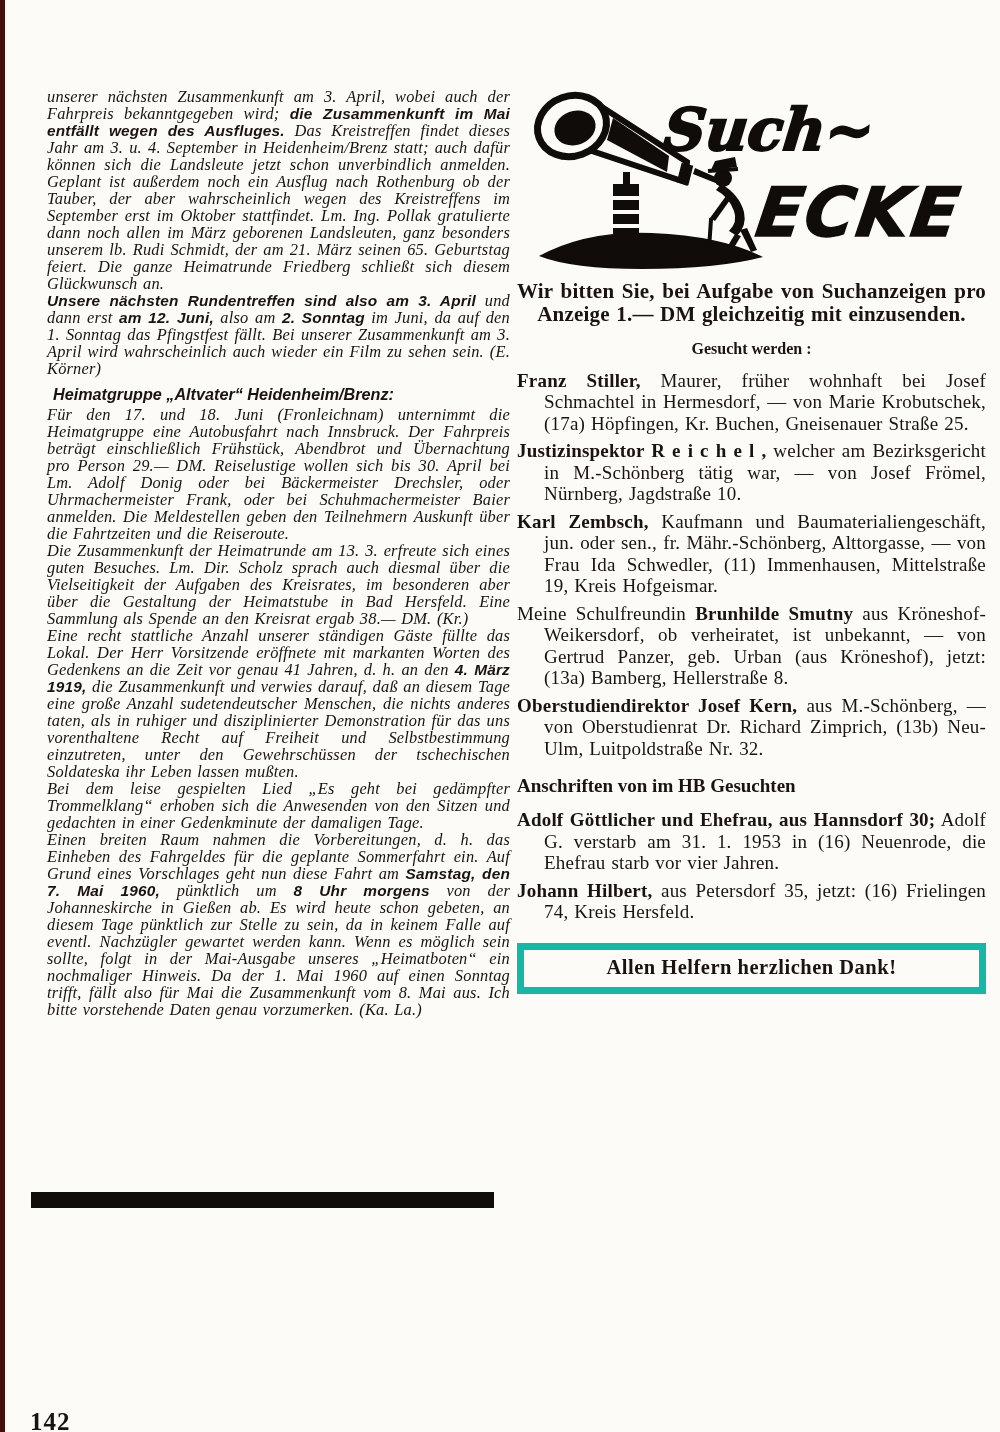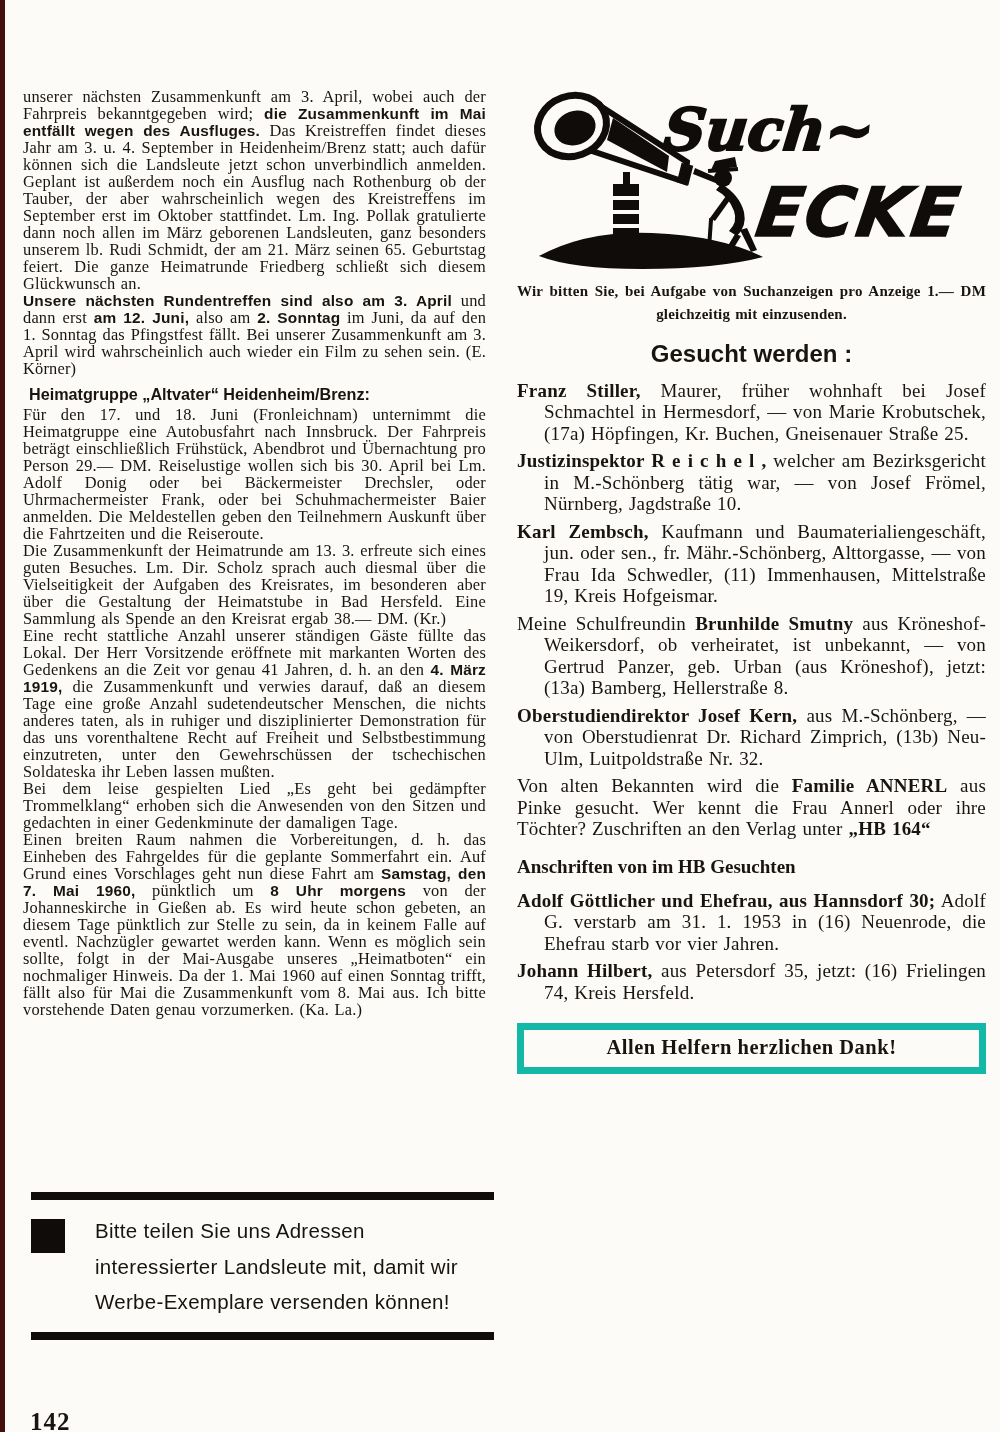--- a/index.html
+++ b/index.html
@@ -4,21 +4,21 @@
 <style>
   html,body{margin:0;padding:0;}
   body{
     width:1000px;height:1432px;position:relative;overflow:hidden;
     background:#fcfbf7;color:#1a1410;
     font-family:"Liberation Serif",serif;
   }
   .edge-strip{position:absolute;left:0;top:0;width:5px;height:1432px;background:#43100c;}
 
   
-  .col-left{position:absolute;left:23px;top:88px;width:463px;}
+  .col-left{position:absolute;left:47px;top:88px;width:463px;font-style:italic;}
   .para{
     font-size:16.4px;line-height:17px;text-align:justify;
     letter-spacing:0.2px;word-spacing:1.2px;margin:0;
   }
   .subhead{
     font-family:"Liberation Sans",sans-serif;font-weight:bold;
     font-size:16.2px;line-height:18px;margin:8px 0 3px 6px;
   }
   .b-sans{font-family:"Liberation Sans",sans-serif;font-weight:bold;font-size:15.4px;}
   .b-serif{font-weight:bold;}
@@ -33,26 +33,26 @@
   }
   .page-num{
     position:absolute;left:30px;top:1408px;
     font-size:25px;font-weight:bold;letter-spacing:1px;
   }
 
   
   .col-right{position:absolute;left:517px;top:84px;width:469px;}
   .logo-svg{display:block;}
   .intro{
-    margin-top:10px;font-weight:bold;font-size:15px;line-height:23.4px;
+    margin-top:10px;font-weight:bold;font-size:21px;line-height:23.4px;
     text-align:justify;text-align-last:center;letter-spacing:0.2px;word-spacing:1px;
   }
   .gesucht-head{
     margin-top:13px;text-align:center;
-    font-family:Liberation Sans, sans-serif;font-weight:bold;font-size:24px;
+    font-family:Liberation Serif, serif;font-weight:bold;font-size:16px;
   }
   .entries{margin-top:12px;}
   .entry{
     font-size:19px;line-height:21.5px;text-align:justify;
     padding-left:27px;text-indent:-27px;margin:0 0 6px 0;
     letter-spacing:0.2px;word-spacing:1px;
   }
   .entry.no-hang{padding-left:0;text-indent:0;}
   .sub2{margin:16px 0 10px 0;font-weight:bold;font-size:19px;}
   .thanks-box{
@@ -74,28 +74,20 @@
       <div class="para"><span>Für den 17. und 18. Juni (Fronleichnam) unternimmt die Heimatgruppe eine Autobusfahrt nach Innsbruck. Der Fahrpreis beträgt einschließlich Frühstück, Abendbrot und Übernachtung pro Person 29.— DM. Reiselustige wollen sich bis 30. April bei Lm. Adolf Donig oder bei Bäckermeister Drechsler, oder Uhrmachermeister Frank, oder bei Schuhmachermeister Baier anmelden. Die Meldestellen geben den Teilnehmern Auskunft über die Fahrtzeiten und die Reiseroute.</span></div>
       <div class="para"><span>Die Zusammenkunft der Heimatrunde am 13. 3. erfreute sich eines guten Besuches. Lm. Dir. Scholz sprach auch diesmal über die Vielseitigkeit der Aufgaben des Kreisrates, im besonderen aber über die Gestaltung der Heimatstube in Bad Hersfeld. Eine Sammlung als Spende an den Kreisrat ergab 38.— DM. (Kr.)</span></div>
       <div class="para"><span>Eine recht stattliche Anzahl unserer ständigen Gäste füllte das Lokal. Der Herr Vorsitzende eröffnete mit markanten Worten des Gedenkens an die Zeit vor genau 41 Jahren, d. h. an den </span><span class="b-sans">4. März 1919,</span><span> die Zusammenkunft und verwies darauf, daß an diesem Tage eine große Anzahl sudetendeutscher Menschen, die nichts anderes taten, als in ruhiger und disziplinierter Demonstration für das uns vorenthaltene Recht auf Freiheit und Selbstbestimmung einzutreten, unter den Gewehrschüssen der tschechischen Soldateska ihr Leben lassen mußten.</span></div>
       <div class="para"><span>Bei dem leise gespielten Lied „Es geht bei gedämpfter Trommelklang“ erhoben sich die Anwesenden von den Sitzen und gedachten in einer Gedenkminute der damaligen Tage.</span></div>
       <div class="para"><span>Einen breiten Raum nahmen die Vorbereitungen, d. h. das Einheben des Fahrgeldes für die geplante Sommerfahrt ein. Auf Grund eines Vorschlages geht nun diese Fahrt am </span><span class="b-sans">Samstag, den 7. Mai 1960,</span><span> pünktlich um </span><span class="b-sans">8 Uhr morgens</span><span> von der Johanneskirche in Gießen ab. Es wird heute schon gebeten, an diesem Tage pünktlich zur Stelle zu sein, da in keinem Falle auf eventl. Nachzügler gewartet werden kann. Wenn es möglich sein sollte, folgt in der Mai-Ausgabe unseres „Heimatboten“ ein nochmaliger Hinweis. Da der 1. Mai 1960 auf einen Sonntag trifft, fällt also für Mai die Zusammenkunft vom 8. Mai aus. Ich bitte vorstehende Daten genau vorzumerken. (Ka. La.)</span></div>
     </div>
 </div>
 
 <div class="bottom-left">
   <div class="rule"></div>
-  <div class="notice-row">
-    <div class="square-bullet"></div>
-    <div class="notice-lines">
-      <div>Bitte teilen Sie uns Adressen</div>
-      <div>interessierter Landsleute mit, damit wir</div>
-      <div>Werbe-Exemplare versenden können!</div>
-    </div>
-  </div>
   <div class="rule"></div>
 </div>
 
 <div class="page-num">142</div>
 
 <div class="col-right">
 
   <svg class="logo-svg" width="469" height="186" viewBox="0 0 469 186">
     <g fill="#0f0c09" stroke="none">
 
@@ -131,21 +123,20 @@
   <div class="intro">Wir bitten Sie, bei Aufgabe von Suchanzeigen pro Anzeige 1.— DM gleichzeitig mit einzusenden.</div>
 
   <div class="gesucht-head">Gesucht werden :</div>
 
   <div id="gesucht-entries" class="entries">
       <div class="entry"><span class="b-serif">Franz Stiller,</span><span> Maurer, früher wohnhaft bei Josef Schmachtel in Hermesdorf, — von Marie Krobutschek, (17a) Höpfingen, Kr. Buchen, Gneisenauer Straße 25.</span></div>
       <div class="entry"><span class="b-serif">Justizinspektor R e i c h e l ,</span><span> welcher am Bezirksgericht in M.-Schönberg tätig war, — von Josef Frömel, Nürnberg, Jagdstraße 10.</span></div>
       <div class="entry"><span class="b-serif">Karl Zembsch,</span><span> Kaufmann und Baumaterialiengeschäft, jun. oder sen., fr. Mähr.-Schönberg, Alttorgasse, — von Frau Ida Schwedler, (11) Immenhausen, Mittelstraße 19, Kreis Hofgeismar.</span></div>
       <div class="entry"><span>Meine Schulfreundin </span><span class="b-serif">Brunhilde Smutny</span><span> aus Kröneshof-Weikersdorf, ob verheiratet, ist unbekannt, — von Gertrud Panzer, geb. Urban (aus Kröneshof), jetzt: (13a) Bamberg, Hellerstraße 8.</span></div>
       <div class="entry"><span class="b-serif">Oberstudiendirektor Josef Kern,</span><span> aus M.-Schönberg, — von Oberstudienrat Dr. Richard Zimprich, (13b) Neu-Ulm, Luitpoldstraße Nr. 32.</span></div>
-      <div class="entry no-hang"><span>Von alten Bekannten wird die </span><span class="b-serif">Familie ANNERL</span><span> aus Pinke gesucht. Wer kennt die Frau Annerl oder ihre Töchter? Zuschriften an den Verlag unter </span><span class="b-serif">„HB 164“</span></div>
     </div>
 
   <div class="sub2">Anschriften von im HB Gesuchten</div>
 
   <div id="anschriften-entries" class="entries">
       <div class="entry"><span class="b-serif">Adolf Göttlicher und Ehefrau, aus Hannsdorf 30;</span><span> Adolf G. verstarb am 31. 1. 1953 in (16) Neuenrode, die Ehefrau starb vor vier Jahren.</span></div>
       <div class="entry"><span class="b-serif">Johann Hilbert,</span><span> aus Petersdorf 35, jetzt: (16) Frielingen 74, Kreis Hersfeld.</span></div>
     </div>
 
   <div class="thanks-box">Allen Helfern herzlichen Dank!</div>

